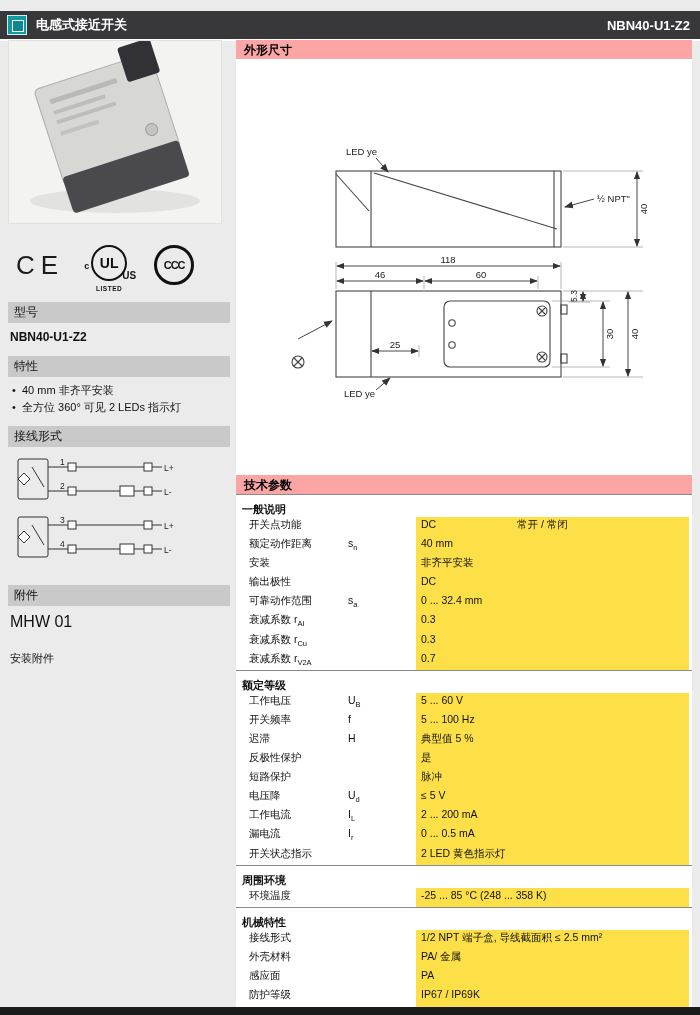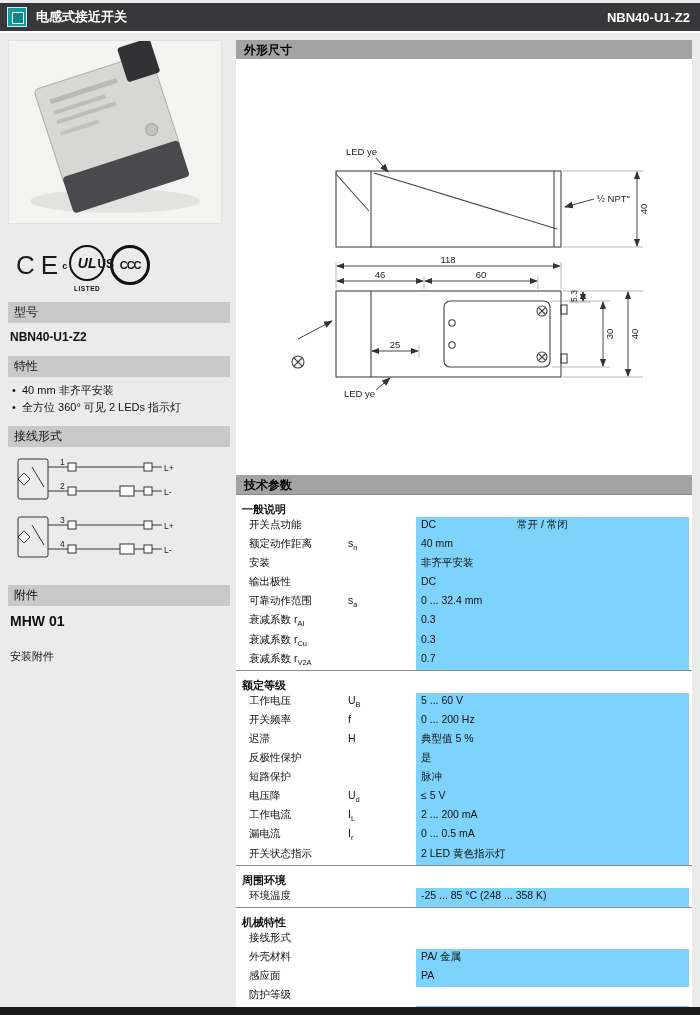--- a/index.html
+++ b/index.html
@@ -1,52 +1,52 @@
 <!DOCTYPE html>
 <html><head>
 <meta charset="utf-8">
 <style>
   *{box-sizing:border-box;margin:0;padding:0}
   html,body{width:700px;height:1015px}
   body{background:#ebebeb;font-family:"Liberation Sans","DejaVu Sans",sans-serif;position:relative;overflow:hidden;color:#111}
   
-  .hdr{position:absolute;top:3px;left:0;width:700px;height:30px;background:#38383a;color:#fff;display:flex;align-items:center;border-bottom:2px solid #fff}
+  .hdr{position:absolute;top:11px;left:0;width:700px;height:30px;background:#38383a;color:#fff;display:flex;align-items:center;border-bottom:2px solid #fff}
   .logo{width:20px;height:20px;background:#129aa0;margin:0 9px 0 7px;position:relative;border:1px solid #cfeff0}
   .logo::after{content:"";position:absolute;left:4px;top:4px;width:10px;height:10px;border:1.5px solid #fff;background:#0e878c}
   .hdr-title{font-weight:bold;font-size:13px}
   .hdr-part{margin-left:auto;margin-right:10px;font-weight:bold;font-size:13px}
   
   .leftcol{position:absolute;left:8px;top:40px;width:222px}
   .photo{width:214px;height:184px;background:#f3f3f2;border:1px solid #e1e1e0}
-  .certs{display:flex;align-items:center;margin:16px 2px 4px 8px;height:50px;}
+  .certs{display:flex;align-items:center;margin:16px 2px 4px 8px;height:50px;gap:22px}
   .ce{font-size:26px;letter-spacing:6px;color:#1b1b1b}
   .ul{position:relative;width:46px;height:40px}
-  .ul-circle{width:36px;height:36px;border:2px solid #111;border-radius:50%;display:flex;align-items:center;justify-content:center;font-weight:bold;font-style:italic;font-size:14px;margin:0 auto;background:#fff0}
+  .ul-circle{width:36px;height:36px;border:2px solid #111;border-radius:50%;display:flex;align-items:center;justify-content:center;font-weight:bold;font-size:14px;margin:0 auto;background:#fff0}
   .ul-c{position:absolute;left:-2px;bottom:14px;font-size:9px;font-weight:bold}
-  .ul-us{position:absolute;right:-4px;bottom:14px;font-size:12px;font-weight:bold}
+  .ul-us{position:absolute;right:-4px;bottom:4px;font-size:10px;font-weight:bold}
   .ul-listed{position:absolute;left:0;right:0;bottom:-7px;text-align:center;font-size:6.5px;font-weight:bold;letter-spacing:.5px}
   .ccc{width:40px;height:40px;border:3px solid #111;border-radius:50%;display:flex;align-items:center;justify-content:center;font-weight:bold;font-size:11px;letter-spacing:-1px}
   .secbar{background:#c9c9c9;font-weight:normal;font-size:12px;padding:2px 6px;margin-top:12px}
   .model-name{font-weight:bold;font-size:12px;margin:7px 2px 2px 2px}
   ul.features{list-style:none;margin:7px 2px 2px 2px;font-size:11px}
   ul.features li{padding-left:12px;position:relative;margin-bottom:4px;line-height:13px}
   ul.features li::before{content:"\2022";position:absolute;left:2px}
   .wiring-wrap{margin:8px 0 0 4px}
-  .acc-name{font-weight:bold;font-size:14px;margin:7px 2px 2px 2px}
+  .acc-name{font-weight:normal;font-size:16px;margin:7px 2px 2px 2px}
   .acc-desc{font-size:11px;margin:20px 2px}
   
   .rightcol{position:absolute;left:236px;top:40px;width:456px;height:967px;background:#fff}
-  .dimbar,.techbar{background:#a3a3a3;font-weight:bold;font-size:12px;padding:2.5px 8px;height:19px;line-height:14px;color:#000}
+  .dimbar,.techbar{background:#fca5a5;font-weight:bold;font-size:12px;padding:2.5px 8px;height:19px;line-height:14px;color:#000}
   svg text{font-family:"Liberation Sans","DejaVu Sans",sans-serif;fill:#222}
   
   .tsec{font-weight:bold;font-size:11px;border-top:1px solid #8a8a8a;padding:8px 0 2px 6px;line-height:12px}
   .trow{display:flex;font-size:10.5px;line-height:13px}
   .c-label{width:110px;padding:1px 2px 1px 13px;flex:none}
   .c-sym{width:70px;padding:1px 2px;flex:none}
-  .c-val{flex:1;background:#7dd3fc;padding:1px 5px;margin-right:3px}
+  .c-val{flex:1;background:#fde047;padding:1px 5px;margin-right:3px}
   sub{font-size:7.5px}
   .v1{display:inline-block;min-width:96px}
   .footer{position:absolute;left:0;bottom:0;width:700px;height:8px;background:#1b1b1b}
 </style>
 </head>
 <body>
 
 <div class="hdr">
   <div class="logo"></div>
   <div class="hdr-title">电感式接近开关</div>
@@ -308,21 +308,21 @@
         <div class="c-sym"><span>U</span><sub>B</sub></div>
         <div class="c-val">
           <div><span class="v1">5 ... 60 V</span><span></span></div>
           <div></div>
         </div>
       </div>
         <div class="trow">
         <div class="c-label"><span>开关频率</span><sub></sub></div>
         <div class="c-sym"><span>f</span><sub></sub></div>
         <div class="c-val">
-          <div><span class="v1">0 ... 200 Hz</span><span></span></div>
+          <div><span class="v1">5 ... 100 Hz</span><span></span></div>
           <div></div>
         </div>
       </div>
         <div class="trow">
         <div class="c-label"><span>迟滞</span><sub></sub></div>
         <div class="c-sym"><span>H</span><sub></sub></div>
         <div class="c-val">
           <div><span class="v1">典型值 5 %</span><span></span></div>
           <div></div>
         </div>
@@ -389,40 +389,48 @@
         </div>
       </div>
       </div>
 
     <div class="tsec">机械特性</div>
     <div>
 
     <div class="trow">
         <div class="c-label"><span>接线形式</span><sub></sub></div>
         <div class="c-sym"><span></span><sub></sub></div>
+        <div class="c-val">
+          <div><span class="v1">1/2 NPT 端子盒, 导线截面积 ≤ 2.5 mm²</span><span></span></div>
+          <div></div>
+        </div>
       </div>
         <div class="trow">
         <div class="c-label"><span>外壳材料</span><sub></sub></div>
         <div class="c-sym"><span></span><sub></sub></div>
         <div class="c-val">
           <div><span class="v1">PA/ 金属</span><span></span></div>
           <div></div>
         </div>
       </div>
         <div class="trow">
         <div class="c-label"><span>感应面</span><sub></sub></div>
         <div class="c-sym"><span></span><sub></sub></div>
         <div class="c-val">
           <div><span class="v1">PA</span><span></span></div>
           <div></div>
         </div>
       </div>
         <div class="trow">
         <div class="c-label"><span>防护等级</span><sub></sub></div>
         <div class="c-sym"><span></span><sub></sub></div>
+        <div class="c-val">
+          <div><span class="v1">IP67 / IP69K</span><span></span></div>
+          <div></div>
+        </div>
       </div>
         <div class="trow">
         <div class="c-label"><span>重量</span><sub></sub></div>
         <div class="c-sym"><span></span><sub></sub></div>
         <div class="c-val">
           <div><span class="v1">225 g</span><span></span></div>
           <div></div>
         </div>
       </div>
         <div class="trow">

